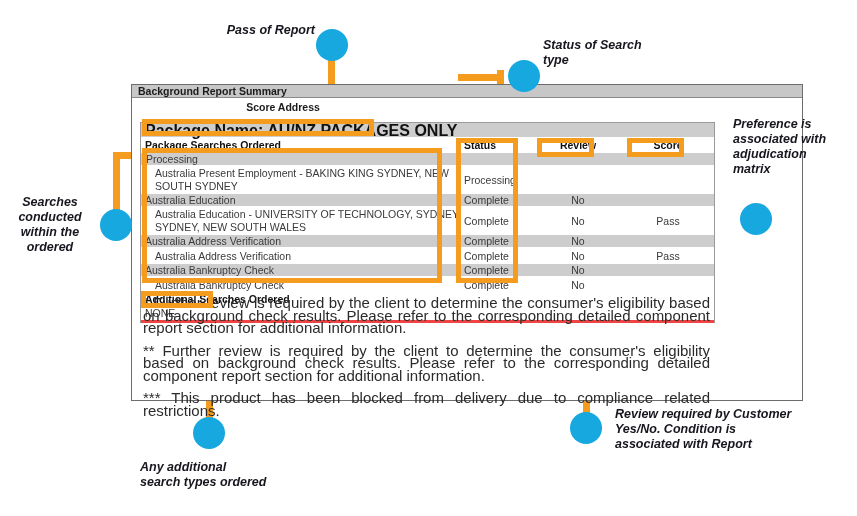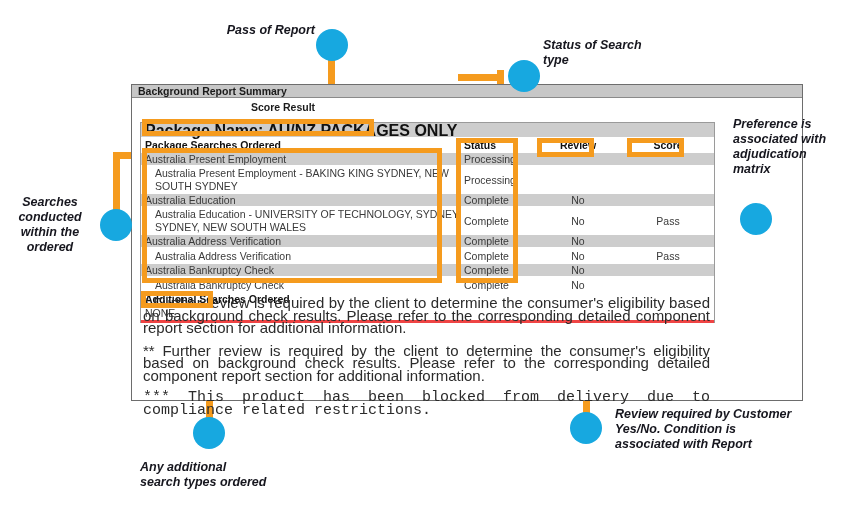--- a/index.html
+++ b/index.html
@@ -144,21 +144,21 @@
     position: absolute;
     left: 11px;
     top: 212px;
     width: 567px;
     font-size: 15px;
     line-height: 12.5px;
     color: #2b2b2b;
     text-align: justify;
   }
   .notes p { margin: 0 0 10px 0; }
-  .notes p:last-child { margin-bottom: 0; font-family: Liberation Mono, monospace; }
+  .notes p:last-child { margin-bottom: 0; }
 </style>
 </head>
 <body>
 
 <div id="canvas">
 
   <div class="conn" style="left:328px; top:56px; width:7px; height:76px;"></div>
 
   <div class="conn" style="left:497px; top:70px; width:7px; height:72px;"></div>
   <div class="conn" style="left:458px; top:74px; width:46px; height:7px;"></div>
@@ -170,37 +170,36 @@
 
   <div class="conn" style="left:113px; top:152px; width:35px; height:7px;"></div>
   <div class="conn" style="left:113px; top:152px; width:7px; height:66px;"></div>
 
   <div class="conn" style="left:206px; top:300px; width:7px; height:125px;"></div>
 
   <div id="report">
 
     <div class="rpt-titlebar">Background Report Summary</div>
 
-    <div class="score-result">Score Result</div>
+    <div class="score-result">Score Address</div>
 
     <div id="tbl">
 
       <div class="row pkgname r-h15">
         <div class="c-name pkg-label" style="width:575px;">Package Name: AU/NZ PACKAGES ONLY</div>
       </div>
 
       <div class="row hdr r-h15">
         <div class="c-name">Package Searches Ordered</div>
         <div class="c-status">Status</div>
         <div class="c-review">Review</div>
         <div class="c-score">Score</div>
       </div>
 
       <div class="row gray r-h13">
-        <div class="c-name">Australia Present Employment</div>
         <div class="c-status">Processing</div>
         <div class="c-review"></div>
         <div class="c-score"></div>
       </div>
 
       <div class="row white r-h28">
         <div class="c-name indent">Australia Present Employment - BAKING KING SYDNEY, NEW SOUTH SYDNEY</div>
         <div class="c-status">Processing</div>
         <div class="c-review"></div>
         <div class="c-score"></div>

